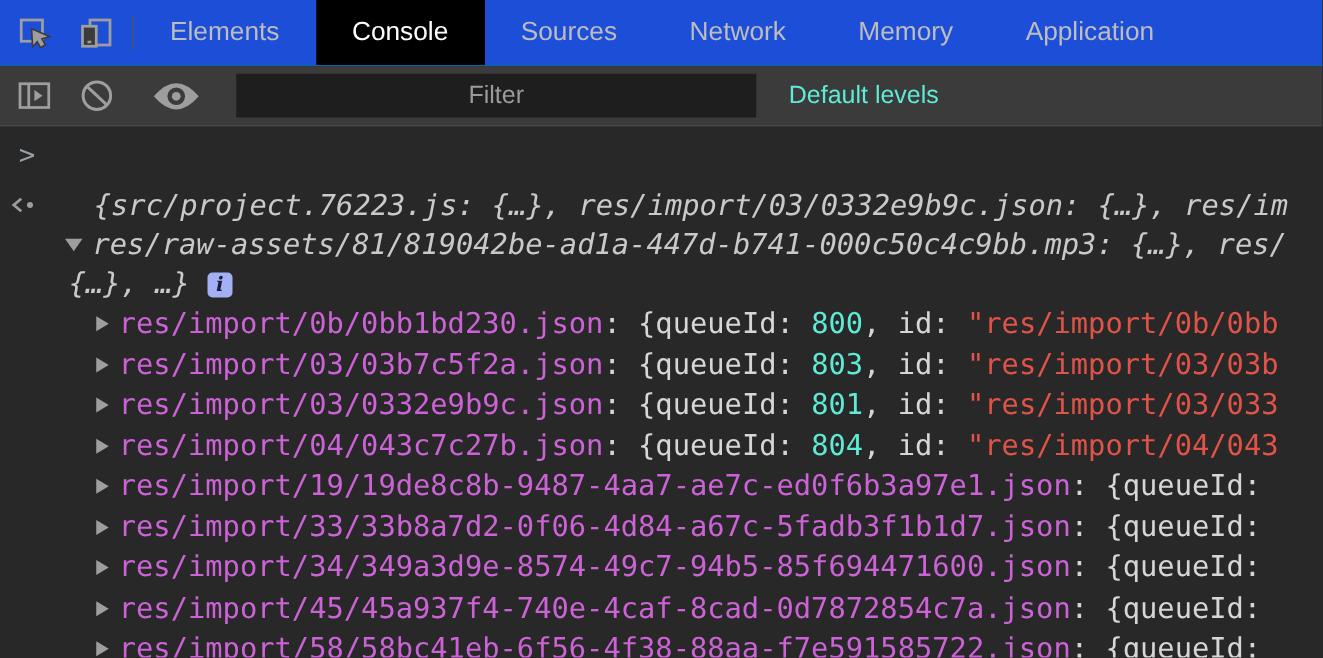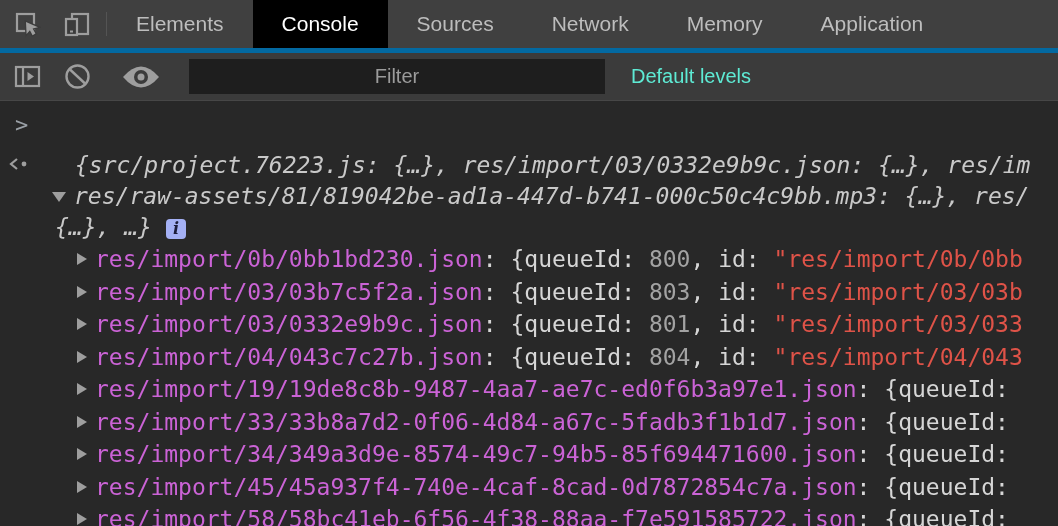--- a/index.html
+++ b/index.html
@@ -3,22 +3,22 @@
 <meta charset="utf-8">
 <style>
   html,body{margin:0;padding:0;}
   body{
     width:1058px;height:526px;overflow:hidden;position:relative;
     background:#282828;font-family:"Liberation Sans",sans-serif;
     -webkit-font-smoothing:antialiased;
   }
   
   .tabbar{
-    height:53px;background:#404040;display:flex;align-items:stretch;
-    border-bottom:5px solid #0369a1;box-sizing:border-box;white-space:nowrap;
+    height:53px;background:#1d4ed8;display:flex;align-items:stretch;
+    border-bottom:1px solid #0369a1;box-sizing:border-box;white-space:nowrap;
   }
   .tab-icons{display:flex;align-items:center;padding:0 14px 0 12px;gap:20px;}
   .icon-btn{display:inline-flex;align-items:center;justify-content:center;width:30px;height:30px;}
   .vdiv{width:1px;background:#545454;margin:12px 0;}
   .tab{
     display:flex;align-items:center;padding:0 29px;color:#bdbdbd;
     font-size:21px;cursor:default;
   }
   .tab.active{background:#000;color:#fff;}
   
@@ -72,21 +72,21 @@
     position:relative;line-height:32.5px;height:32.5px;padding-left:95px;
     white-space:pre;overflow:hidden;
   }
   .tri-right{
     position:absolute;left:77px;top:10px;width:0;height:0;
     border-top:6px solid transparent;border-bottom:6px solid transparent;
     border-left:10px solid #9e9e9e;
   }
   .k{color:#cb63d6;}
   .g{color:#d6d6d6;}
-  .n{color:#a3a3a3;}
+  .n{color:#5eead4;}
   .s{color:#df5348;}
   svg{display:block;}
 </style>
 </head>
 <body>
 
 <div class="tabbar">
   <div class="tab-icons">
     <span class="icon-btn">
       <svg width="27" height="27" viewBox="0 0 27 27">

